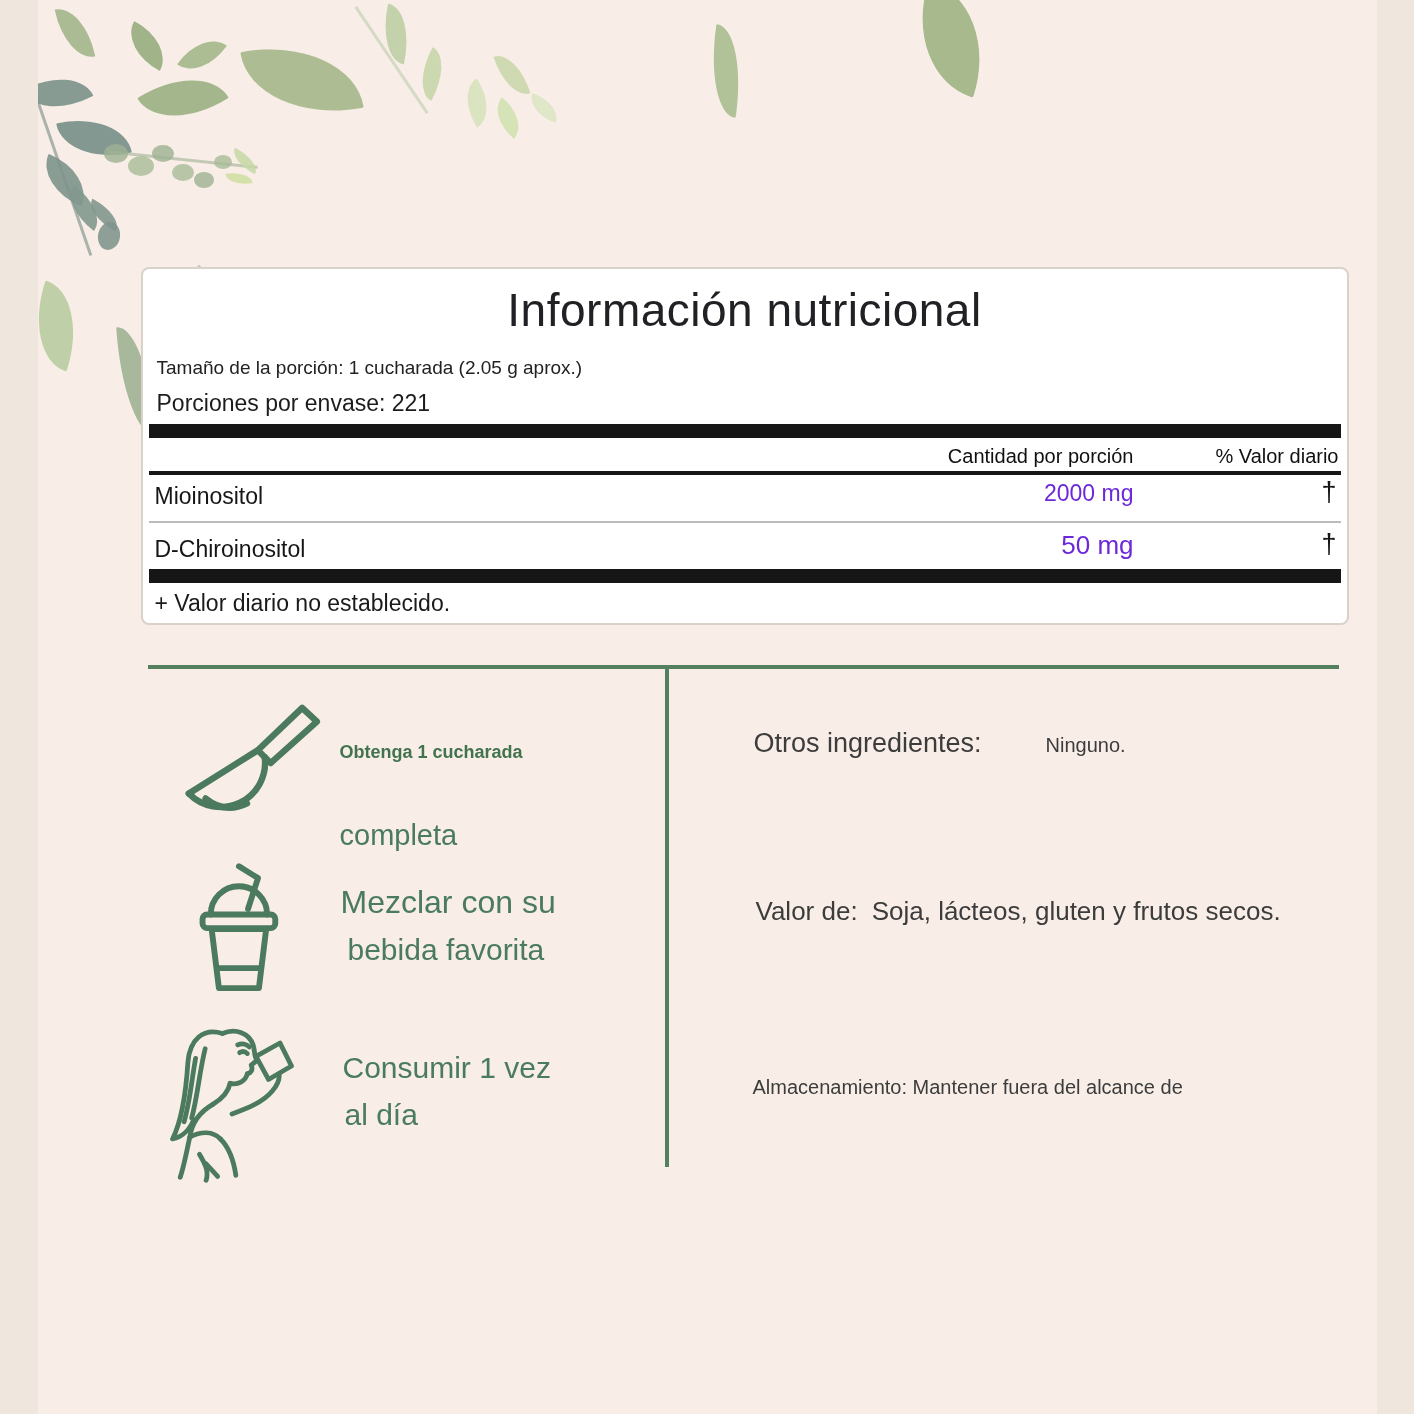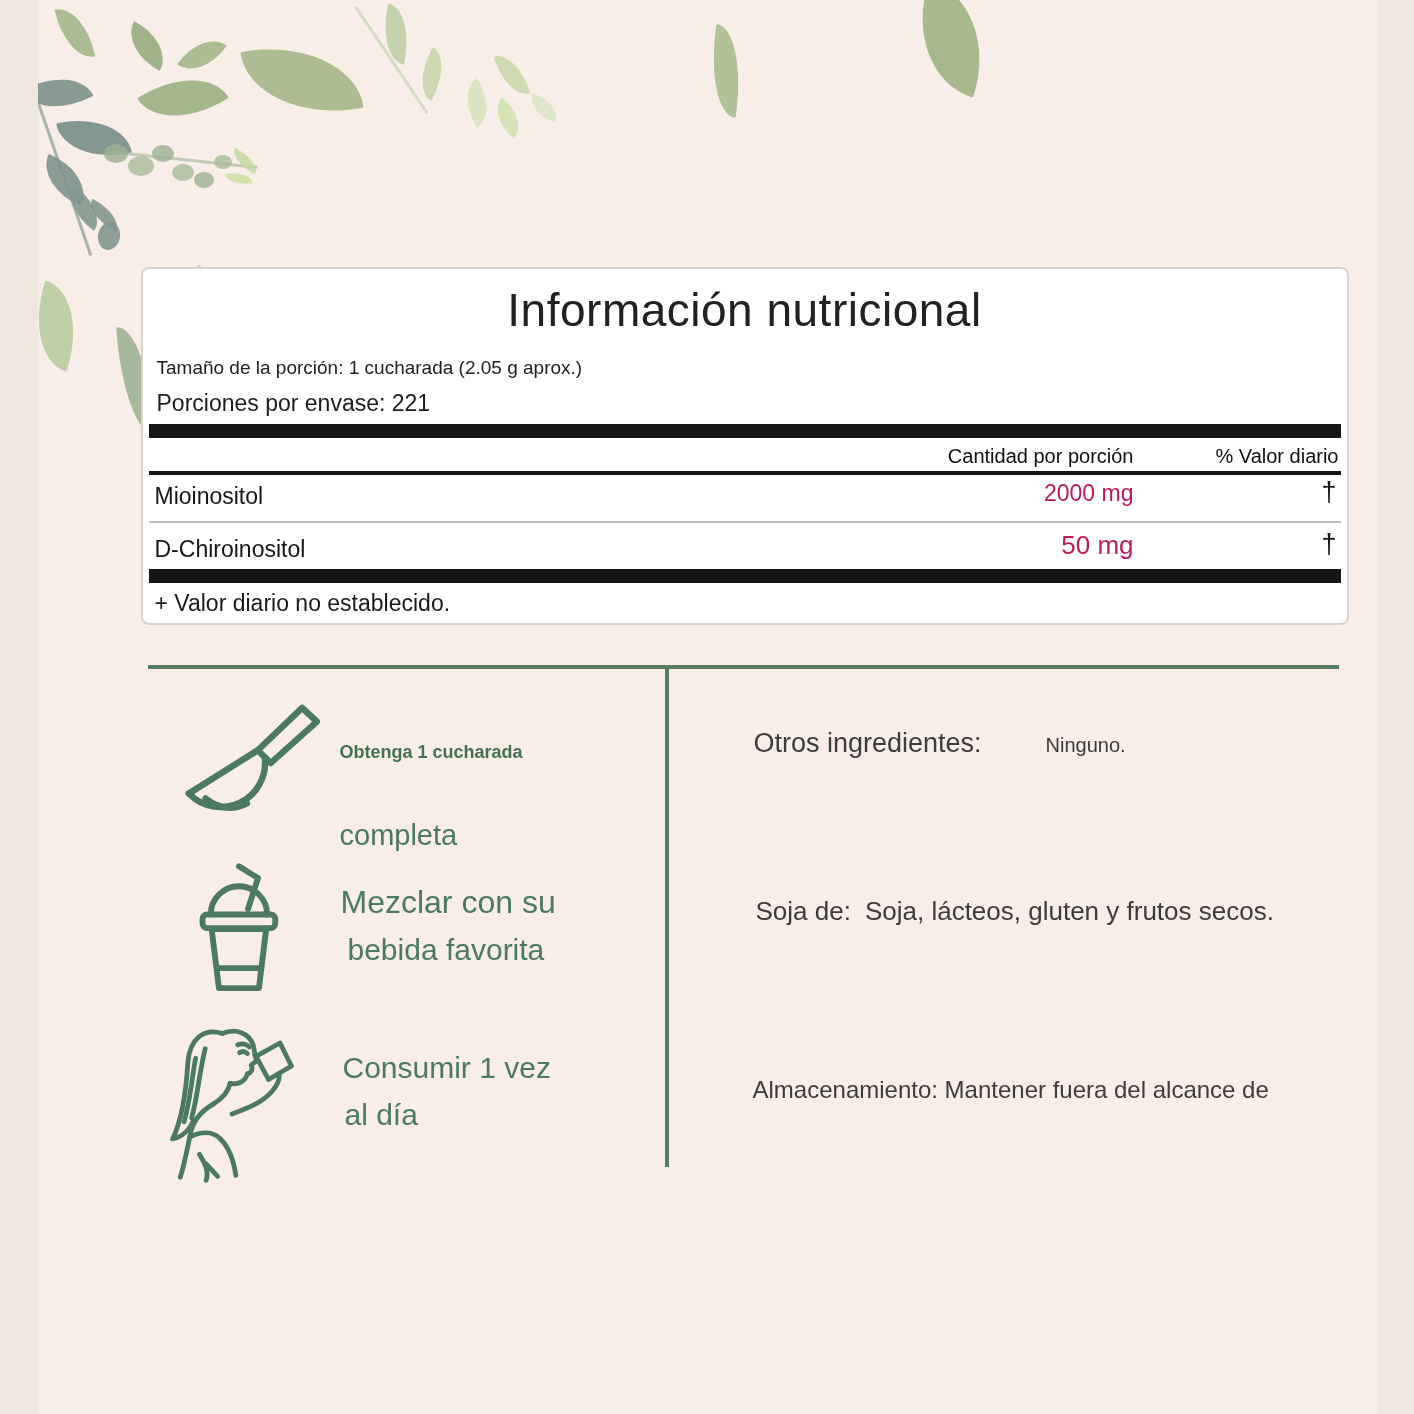--- a/index.html
+++ b/index.html
@@ -35,21 +35,21 @@
   #panel .servings-per{position:absolute;left:14px;top:121px;font-size:23px;color:#1c1c1c;}
   .bar{position:absolute;left:6px;right:6px;background:#161616;}
   #bar-top{top:155px;height:14px;}
   #bar-under-head{top:202px;height:4px;}
   #bar-bottom{top:300px;height:14px;}
   #row-sep{position:absolute;left:6px;right:6px;top:252px;height:2px;background:#bcbcbc;}
   .col-head{position:absolute;top:176px;font-size:20px;color:#101010;}
   #head-amount{right:213px;}
   #head-dv{right:8px;}
   .nut-name{position:absolute;left:12px;font-size:23px;color:#161616;}
-  .nut-amount{position:absolute;right:213px;color:#be185d;}
+  .nut-amount{position:absolute;right:213px;color:#6d28d9;}
   .nut-dv{position:absolute;right:10px;font-size:27px;color:#161616;}
   #row1-name{top:214px;}
   #row1-amount{top:211px;font-size:23px;}
   #row1-dv{top:208px;}
   #row2-name{top:267px;}
   #row2-amount{top:261px;font-size:26px;}
   #row2-dv{top:260px;}
   #panel .footnote{position:absolute;left:12px;top:321px;font-size:23px;color:#1a1a1a;}
   
   #divider-h{position:absolute;left:110px;top:665px;width:1191px;height:4px;background:#54805f;z-index:2;}
@@ -62,21 +62,21 @@
   #instr2-line1{left:303px;top:884px;font-size:32px;}
   #instr2-line2{left:310px;top:933px;font-size:30px;}
   #instr3-line1{left:305px;top:1051px;font-size:30px;text-align:center;}
   #instr3-line2{left:307px;top:1098px;font-size:30px;}
   
   .dark-txt{position:absolute;color:#3c3c3c;z-index:2;white-space:nowrap;}
   #other-label{left:716px;top:728px;font-size:27px;}
   #other-value{left:1008px;top:734px;font-size:20px;}
   #free-row{left:718px;top:896px;font-size:26px;}
   #free-row .free-value{margin-left:14px;}
-  #storage1{left:715px;top:1076px;font-size:24px;}
+  #storage1{left:715px;top:1076px;font-size:20px;}
   #storage2{left:715px;top:1122px;font-size:23px;}
 </style>
 </head>
 <body>
 
 <div id="canvas">
 
   <div>
 
     <div class="stem" style="left:24px;top:92px;width:3px;height:168px;transform:rotate(-19deg);background:#7f938a;"></div>
@@ -198,18 +198,18 @@
       <path d="M45,150 L57,163"></path>
     </svg>
   </div>
   <div class="green-txt" id="instr3-line1">Consumir 1 vez</div>
   <div class="green-txt" id="instr3-line2">al día</div>
 
   <div class="dark-txt" id="other-label">Otros ingredientes:</div>
   <div class="dark-txt" id="other-value">Ninguno.</div>
 
   <div class="dark-txt" id="free-row">
-    <span>Soja de:</span><span class="free-value">Soja, lácteos, gluten y frutos secos.</span>
+    <span>Valor de:</span><span class="free-value">Soja, lácteos, gluten y frutos secos.</span>
   </div>
 
   <div class="dark-txt" id="storage1">Almacenamiento: Mantener fuera del alcance de</div>
 
 </div>
 
 </body></html>

